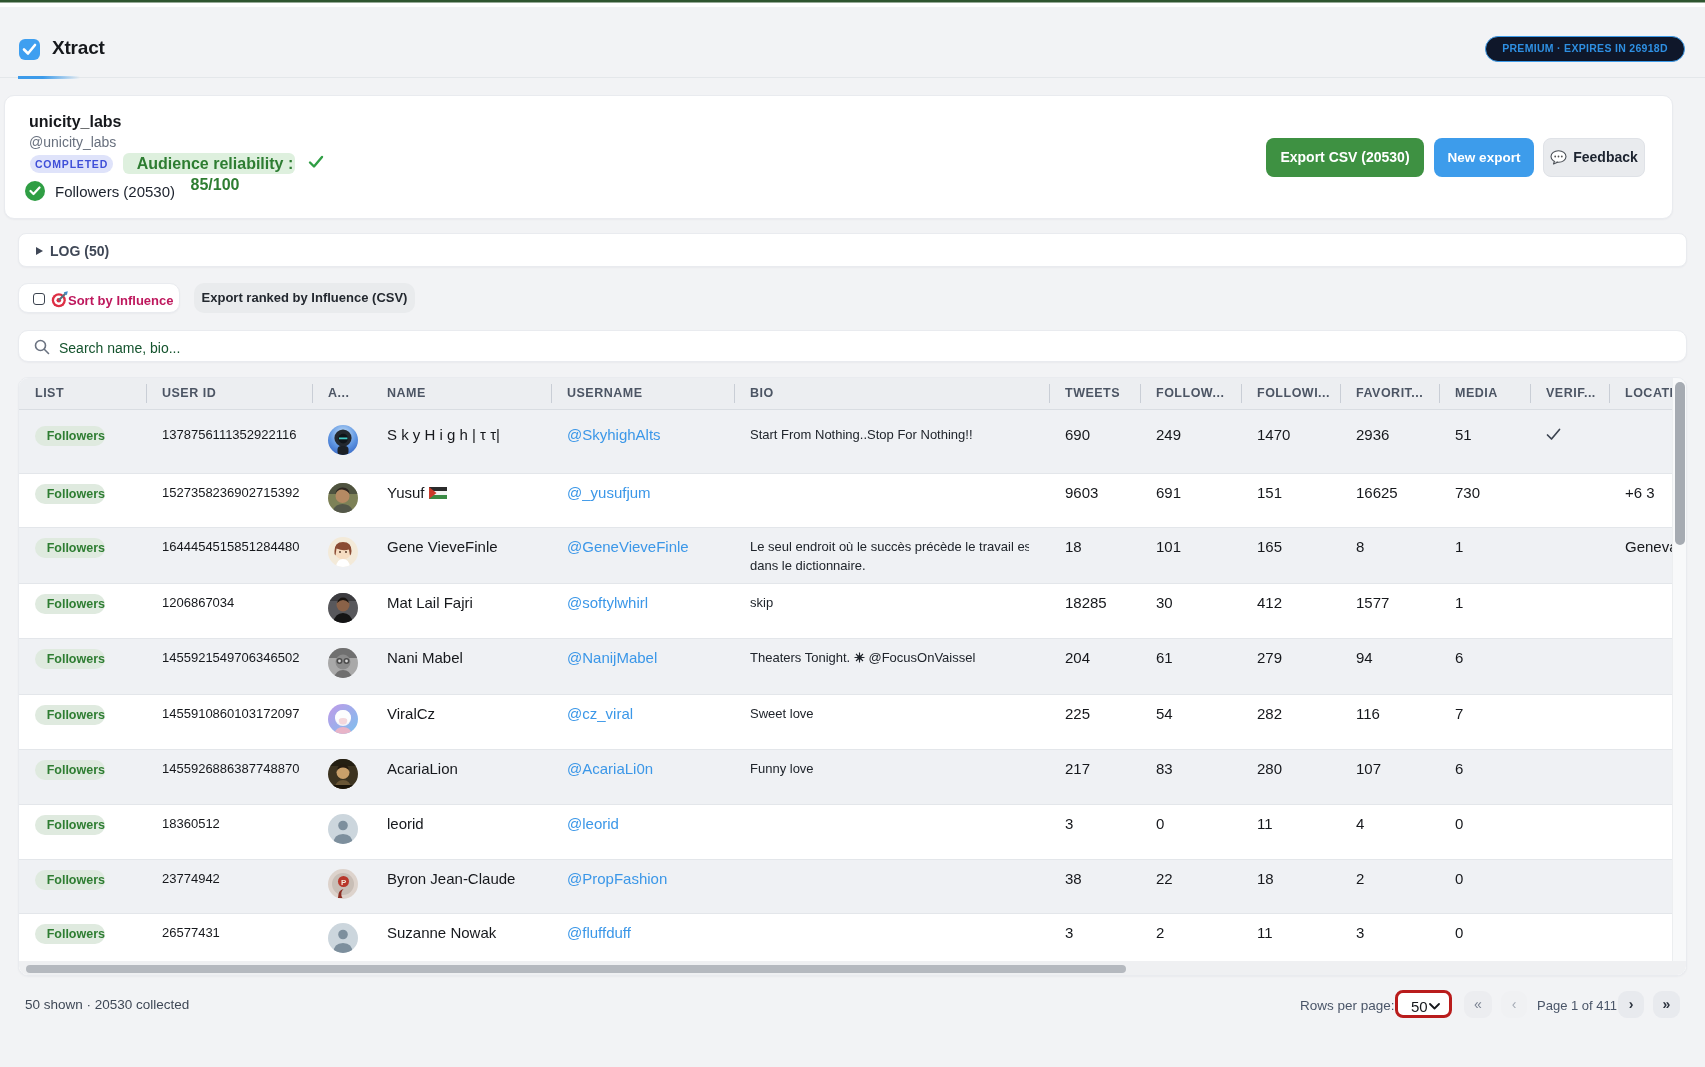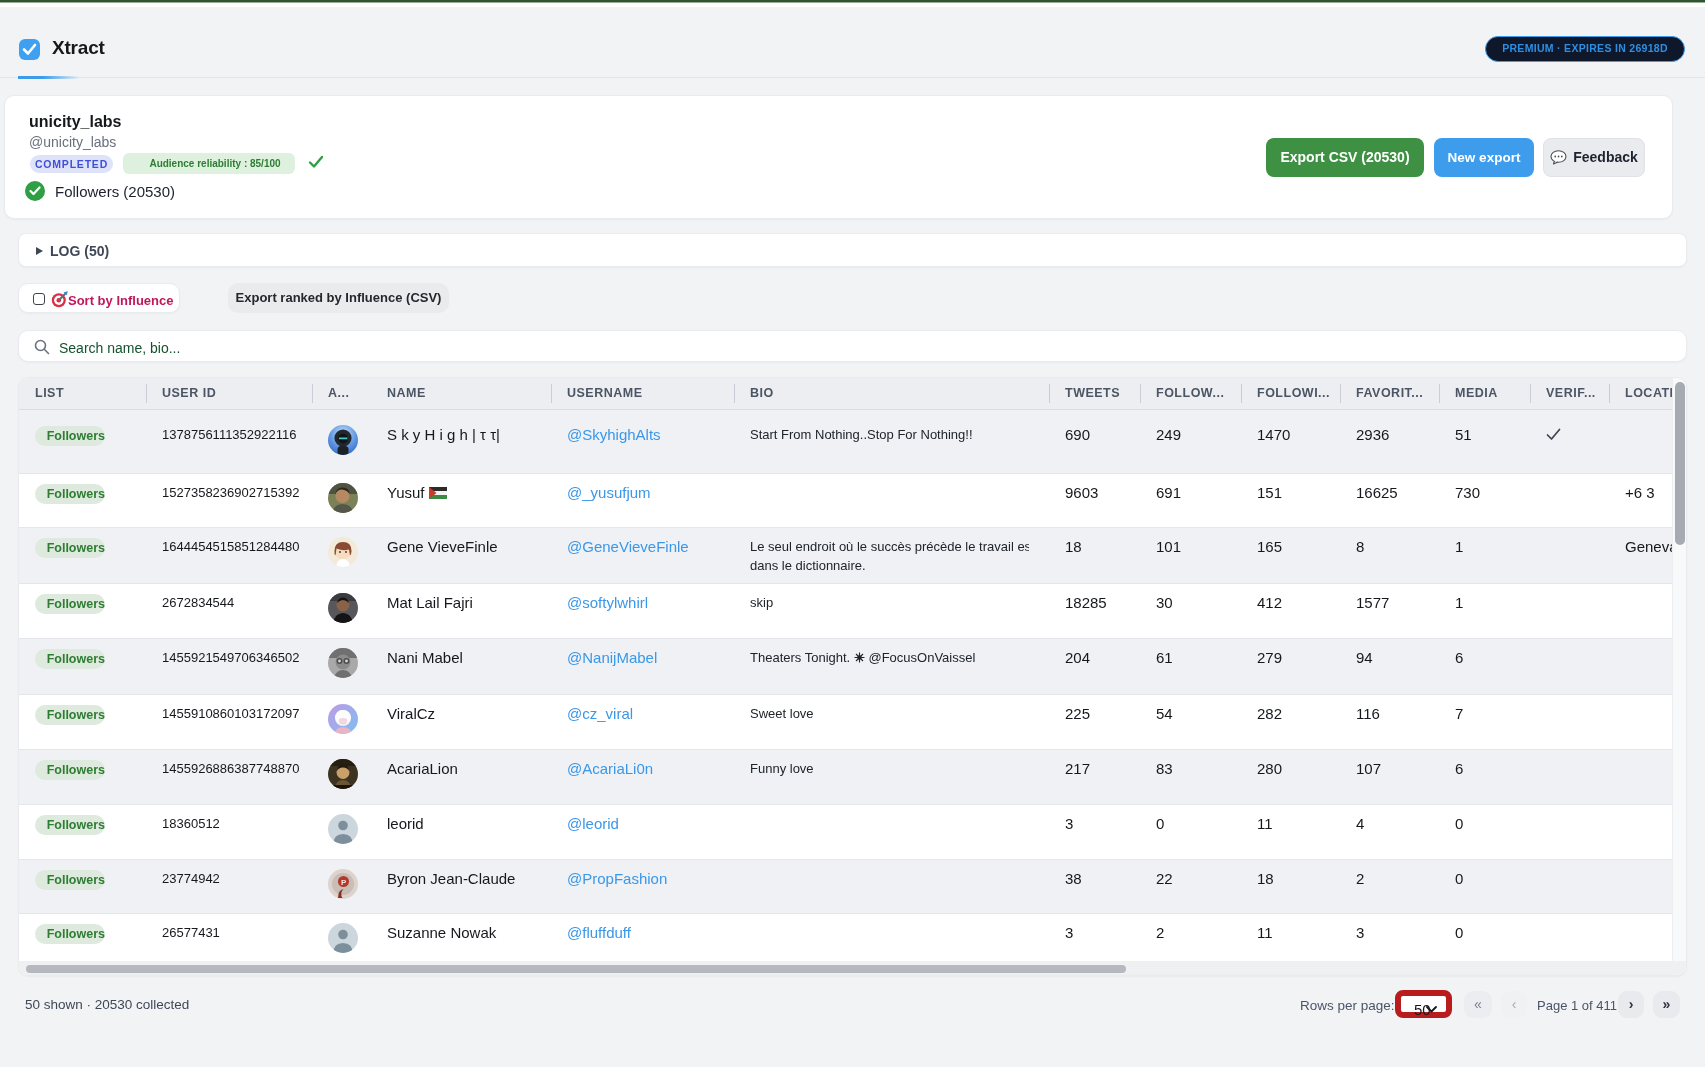--- a/index.html
+++ b/index.html
@@ -13,40 +13,40 @@
 .title { position:absolute; left:52px; top:37px; font-size:19px; font-weight:700; color:#16181c; letter-spacing:-0.2px; }
 .premium { position:absolute; left:1485px; top:36px; width:200px; height:26px; border:1.5px solid #3d9be9; border-radius:13px; background:#0f172a; color:#2e8fe2; font-size:10.5px; font-weight:700; letter-spacing:0.3px; text-align:center; line-height:23px; white-space:nowrap; }
 .hline { position:absolute; left:0; top:77px; width:1705px; height:1px; background:#e4e7ea; }
 .haccent { position:absolute; left:18px; top:76px; width:62px; height:3px; background:linear-gradient(90deg,#3d9bea 0%,#3d9bea 40%,rgba(61,155,234,0) 100%); }
 
 .card { position:absolute; background:#fff; border:1px solid #e9ebef; border-radius:10px; box-shadow:0 1px 2px rgba(20,30,50,0.04); }
 .profile { left:4px; top:95px; width:1669px; height:124px; }
 .pname { position:absolute; left:24px; top:17px; font-size:16px; font-weight:700; color:#16181c; }
 .phandle { position:absolute; left:24px; top:38px; font-size:14px; color:#68707e; }
 .completed { position:absolute; left:25px; top:59px; width:83px; height:18px; line-height:18px; text-align:center; border-radius:9px; background:#dfe3fa; color:#3f4fd8; font-size:10.5px; font-weight:700; letter-spacing:0.8px; }
-.audience { position:absolute; left:118px; top:57px; width:172px; height:21px; line-height:21px; text-align:center; border-radius:6px; background:#def0de; color:#2e7d32; font-size:10px; font-weight:700;padding-left:12px; }
+.audience { position:absolute; left:118px; top:57px; width:172px; height:21px; line-height:21px; text-align:center; border-radius:6px; background:#def0de; color:#2e7d32; font-size:16px; font-weight:700;padding-left:12px; }
 .audcheck { position:absolute; left:303px; top:59px; }
 .folcircle { position:absolute; left:20px; top:85px; width:20px; height:20px; border-radius:50%; background:#2f9e44; }
 .folcircle svg { position:absolute; left:4px; top:5px; }
 .foltext { position:absolute; left:50px; top:87px; font-size:15px; color:#1b212c; }
 .btn { position:absolute; top:42px; height:39px; border-radius:8px; font-weight:700; font-size:14px; text-align:center; line-height:39px; color:#fff; }
 .btn-csv { left:1261px; width:158px; background:#3e9142; }
 .btn-new { left:1429px; width:100px; background:#3d9ceb; font-size:13.5px; }
 .btn-fb  { left:1538px; width:102px; background:#e9ebee; color:#1d2430; border:1px solid #dfe2e7; line-height:37px; }
 .btn-fb svg { vertical-align:-3px; margin-right:6px; }
 
 .logcard { left:18px; top:233px; width:1669px; height:34px; border-radius:8px; }
 .tri { position:absolute; left:17px; top:13px; width:0; height:0; border-left:7px solid #3f4756; border-top:4.5px solid transparent; border-bottom:4.5px solid transparent; }
 .logtext { position:absolute; left:31px; top:9px; font-size:14px; font-weight:700; color:#3f4756; }
 
 .sortbox { left:18px; top:283px; width:162px; height:30px; border-radius:10px; }
 .cb { position:absolute; left:14px; top:9px; width:12px; height:12px; border:1.5px solid #3c4450; border-radius:3px; background:#fff; }
 .sorttext { position:absolute; left:49px; top:9px; font-size:13px; font-weight:700; color:#be185d; white-space:nowrap; }
 .dart { position:absolute; left:32px; top:7px; }
-.exportranked { position:absolute; left:194px; top:283px; width:221px; height:30px; background:#e9ebed; border-radius:10px; text-align:center; line-height:30px; font-size:13px; font-weight:700; color:#23282f; white-space:nowrap;margin-left:34px; }
+.exportranked { position:absolute; left:194px; top:283px; width:221px; height:30px; background:#e9ebed; border-radius:10px; text-align:center; line-height:30px; font-size:13px; font-weight:700; color:#23282f; white-space:nowrap; }
 
 .search { left:18px; top:330px; width:1669px; height:32px; border-radius:10px; }
 .search svg { position:absolute; left:15px; top:8px; }
 .ph { position:absolute; left:40px; top:9px; font-size:14px; color:#14532d; }
 
 .tablecard { left:18px; top:377px; width:1669px; height:599px; overflow:hidden; }
 table { border-collapse:collapse; table-layout:fixed; width:1732px; }
 th { height:31px; background:#eceef1; font-size:12.5px; font-weight:700; color:#4c5564; letter-spacing:0.5px; text-align:left; padding:0 0 0 16px; border-bottom:1px solid #d9dde2; position:relative; white-space:nowrap; }
 th.sep:before { content:""; position:absolute; left:0; top:6px; bottom:6px; width:1px; background:#c9ced6; }
 td { vertical-align:top; padding:9px 16px 0 16px; font-size:15px; color:#16181c; line-height:19px; white-space:nowrap; overflow:hidden; }
@@ -62,21 +62,21 @@
 td.avc { padding:9px 0 0 16px; }
 tr.r1 td.avc { padding-top:15px; }
 
 .vsb { position:absolute; left:1653px; top:0; width:16px; height:583px; background:#f8f9fa; border-left:1px solid #eceef0; }
 .vthumb { position:absolute; left:1656px; top:4px; width:10px; height:163px; border-radius:5px; background:#a6abb2; }
 .hsb { position:absolute; left:0; top:583px; width:1667px; height:15px; background:#eff0f2; }
 .hthumb { position:absolute; left:7px; top:587px; width:1100px; height:8px; border-radius:4px; background:#b5b9bf; }
 
 .shown { position:absolute; left:25px; top:997px; font-size:13.5px; color:#3f4856; }
 .rpp { position:absolute; left:1300px; top:998px; font-size:13.5px; color:#4a5568; }
-.select { position:absolute; left:1395px; top:990px; width:57px; height:28px; background:#fff; border:6px solid #b91c1c; border-radius:8px; }
+.select { position:absolute; left:1395px; top:990px; width:57px; height:28px; background:#fff; border:3px solid #b91c1c; border-radius:8px; }
 .select .v { position:absolute; left:13px; top:5px; font-size:15px; color:#16181c; }
 .select svg { position:absolute; right:9px; top:10px; }
 .pgbtn { position:absolute; top:991px; height:27px; border-radius:9px; text-align:center; font-size:14px; }
 .pg1 { left:1464px; width:28px; background:#ecedf0; color:#7a8291; line-height:26px; }
 .pg2 { left:1501px; width:26px; background:#f0f1f3; color:#a3aab4; line-height:26px; }
 .pginfo { position:absolute; left:1537px; top:998px; font-size:13px; color:#4a5568; }
 .pg3 { left:1618px; width:26px; background:#e8eaee; color:#2c333e; line-height:26px; font-weight:700; }
 .pg4 { left:1653px; width:27px; background:#e8eaee; color:#2c333e; line-height:26px; font-weight:700; }
 </style>
 </head>
@@ -277,21 +277,21 @@
     <td>18</td>
           <td>101</td>
           <td>165</td>
           <td>8</td>
           <td>1</td>
     <td></td>
     <td>Geneva, S</td>
   </tr>
   <tr class="even" style="height:55px">
     <td><span class="pill">Followers</span></td>
-    <td>2672834544</td>
+    <td>1206867034</td>
     <td class="avc">
             <svg class="av" viewBox="0 0 30 30">
               <defs>
                 <clipPath id="c4">
                   <circle cx="15" cy="15" r="15"></circle>
                 </clipPath>
               </defs>
               <g clip-path="url(#c4)">
                 <rect width="30" height="30" fill="#58585c"></rect>
                 <rect x="0" y="0" width="30" height="8" fill="#3c3c40"></rect>

